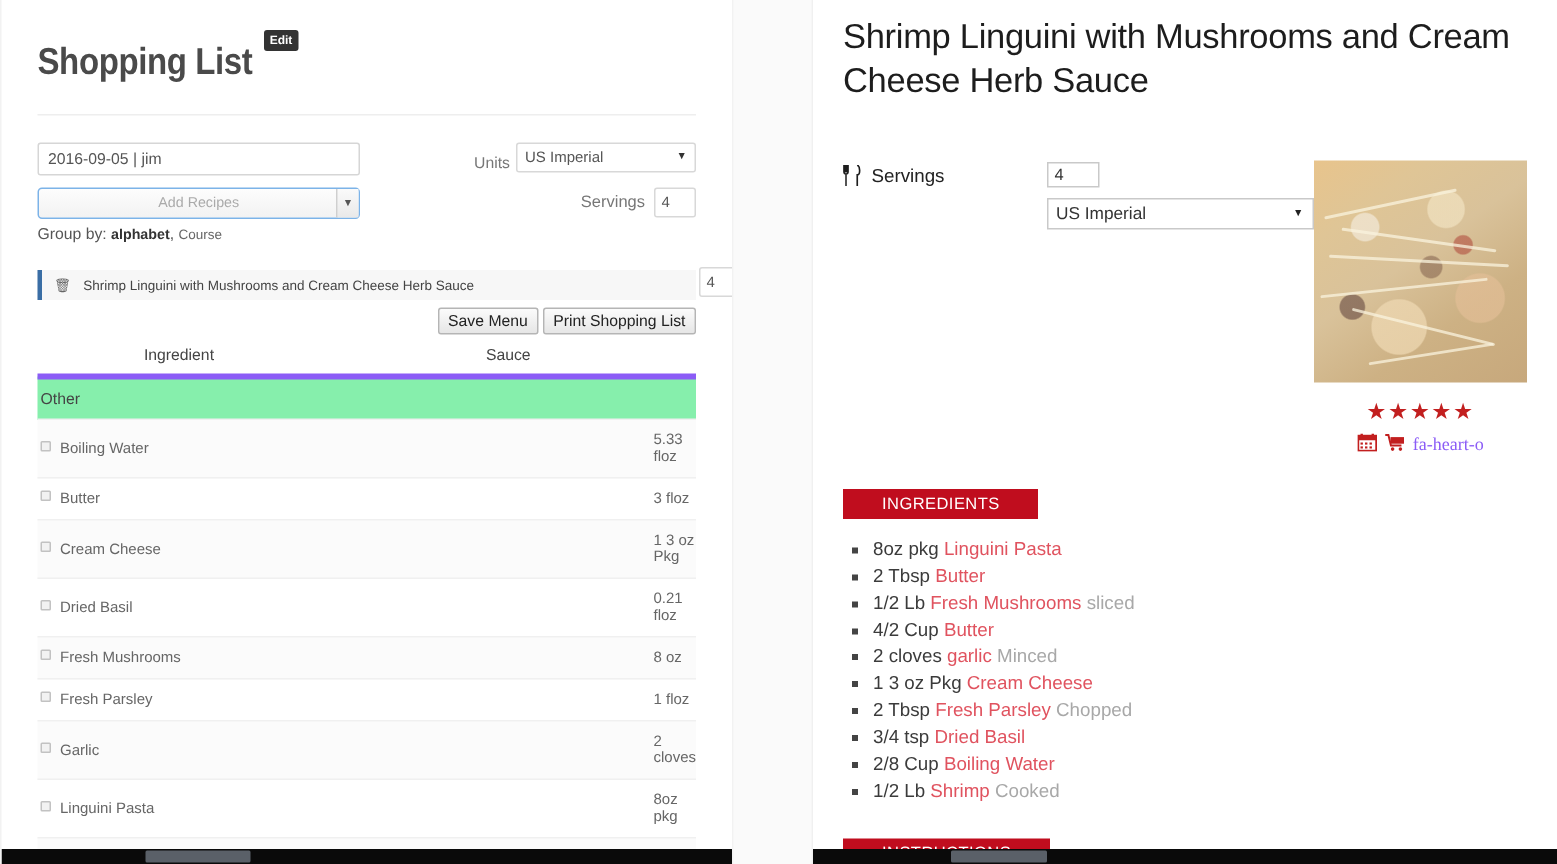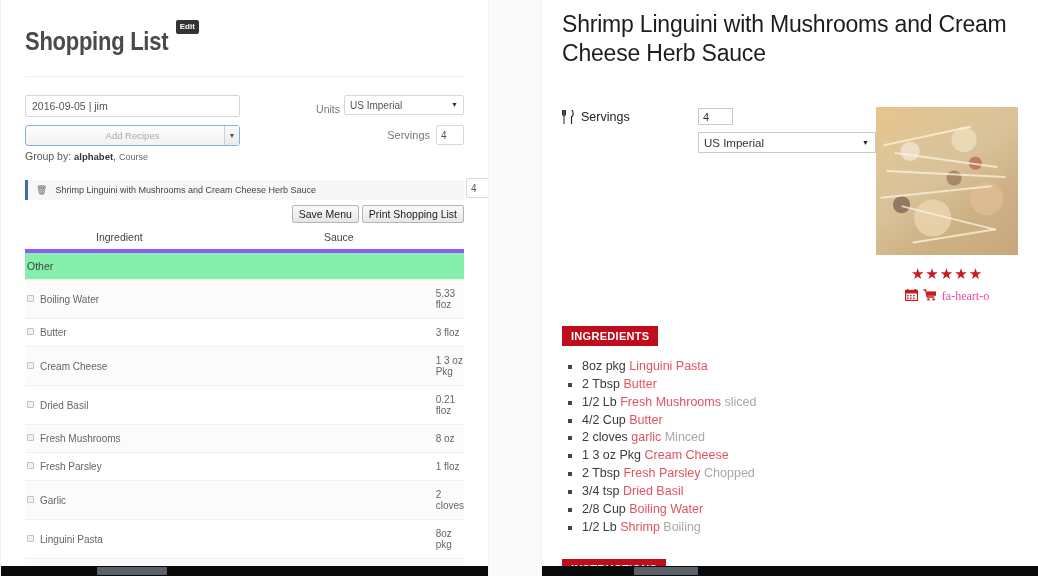--- a/index.html
+++ b/index.html
@@ -215,26 +215,26 @@
       radial-gradient(circle at 55% 48%, rgba(110,75,60,.45) 0 7px, transparent 8px),
       radial-gradient(circle at 70% 38%, rgba(170,55,45,.5) 0 6px, transparent 7px),
       linear-gradient(145deg,#e8c48c 0%, #dfc596 22%, #d9c29a 45%, #cdb184 70%, #c7a87c 100%);
     position:relative; overflow:hidden;
   }
   .food-photo .noodle {
     position:absolute; height:2px; background:rgba(250,243,222,.75); border-radius:2px;
   }
   .stars { text-align:center; margin-top:10px; color:#c21f1f; font-size:15px; letter-spacing:1px; }
   .icon-row { display:flex; align-items:center; justify-content:center; gap:5px; margin-top:6px; color:#c21f1f; font-size:11px;}
-  .icon-row .fa-text { font-family:"Liberation Serif", serif; font-size:12px; color:#ec4899; }
+  .icon-row .fa-text { font-family:"Liberation Serif", serif; font-size:12px; color:#8b5cf6; }
 
   .section-badge {
     display:inline-block; background:#c00d1e; color:#fff;
-    font-size:11px; font-weight:700; letter-spacing:0.3px;
-    padding:4px 9px; margin-top:22px;
+    font-size:11px; font-weight:400; letter-spacing:0.3px;
+    padding:4px 26px; margin-top:22px;
   }
   .ing-list { margin:12px 0 0 0; padding-left:20px; list-style: square; }
   .ing-list li { font-size:12.5px; color:#3b3b3b; line-height:1.35; margin-bottom:1px; }
   .ing-list li::marker { color:#444; }
   .ing-name { color:#e0535f; }
   .ing-note { color:#a8a8a8; }
 
   
   .hscroll {
     position:absolute; left:0; bottom:0; height:10px; width:100%;
@@ -425,21 +425,21 @@
       <ul class="ing-list">
         <li><span>8oz pkg </span><span class="ing-name">Linguini Pasta</span><span class="ing-note"></span></li>
         <li><span>2 Tbsp </span><span class="ing-name">Butter</span><span class="ing-note"></span></li>
         <li><span>1/2 Lb </span><span class="ing-name">Fresh Mushrooms</span><span class="ing-note"> sliced</span></li>
         <li><span>4/2 Cup </span><span class="ing-name">Butter</span><span class="ing-note"></span></li>
         <li><span>2 cloves </span><span class="ing-name">garlic</span><span class="ing-note"> Minced</span></li>
         <li><span>1 3 oz Pkg </span><span class="ing-name">Cream Cheese</span><span class="ing-note"></span></li>
         <li><span>2 Tbsp </span><span class="ing-name">Fresh Parsley</span><span class="ing-note"> Chopped</span></li>
         <li><span>3/4 tsp </span><span class="ing-name">Dried Basil</span><span class="ing-note"></span></li>
         <li><span>2/8 Cup </span><span class="ing-name">Boiling Water</span><span class="ing-note"></span></li>
-        <li><span>1/2 Lb </span><span class="ing-name">Shrimp</span><span class="ing-note"> Boiling</span></li>
+        <li><span>1/2 Lb </span><span class="ing-name">Shrimp</span><span class="ing-note"> Cooked</span></li>
       </ul>
 
       <div class="section-badge">INSTRUCTIONS</div>
 
       
     </div>
 
     <div class="hscroll">
       <div class="thumb" style="left:92px; width:64px;"></div>
     </div>

